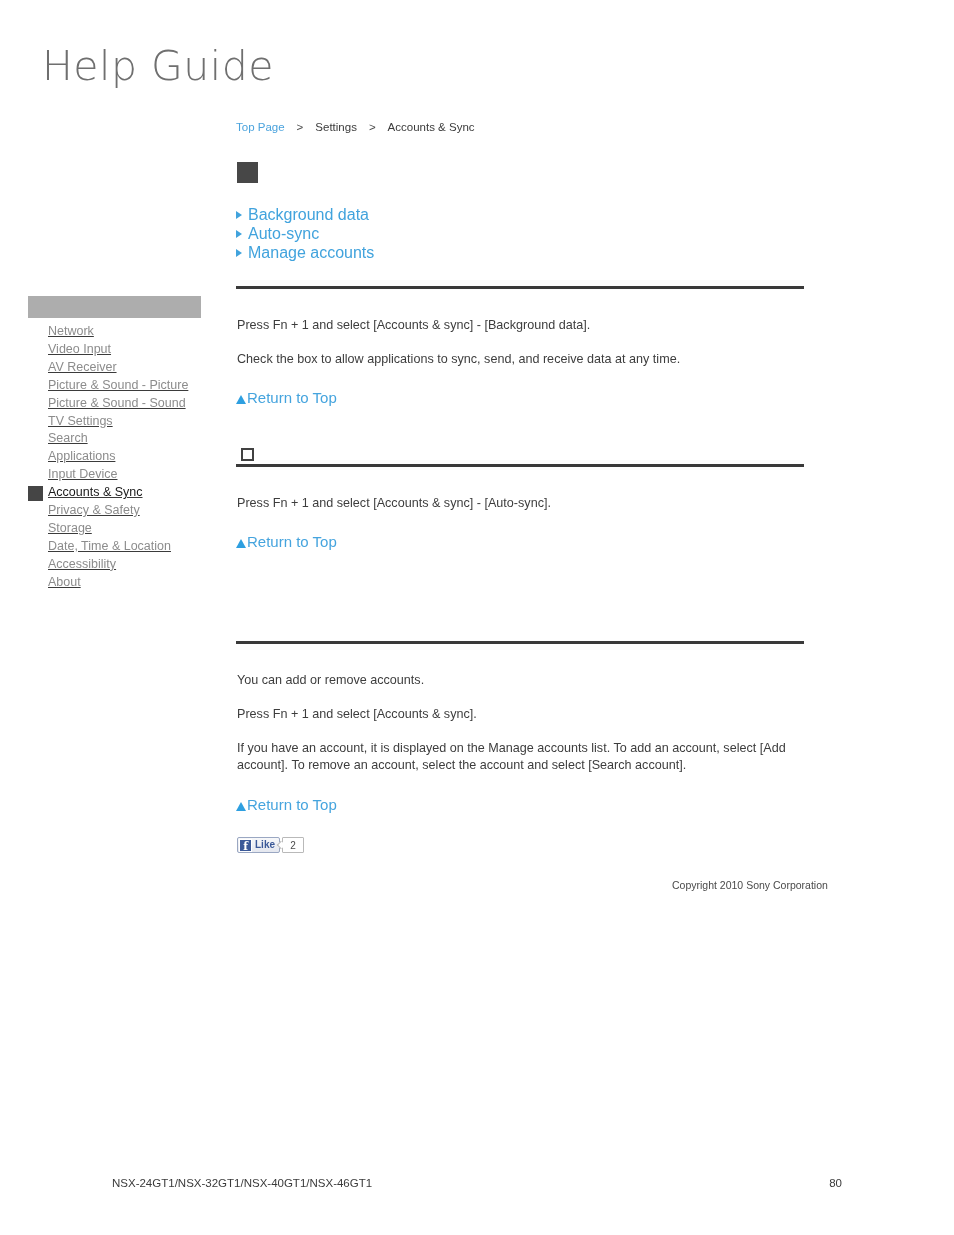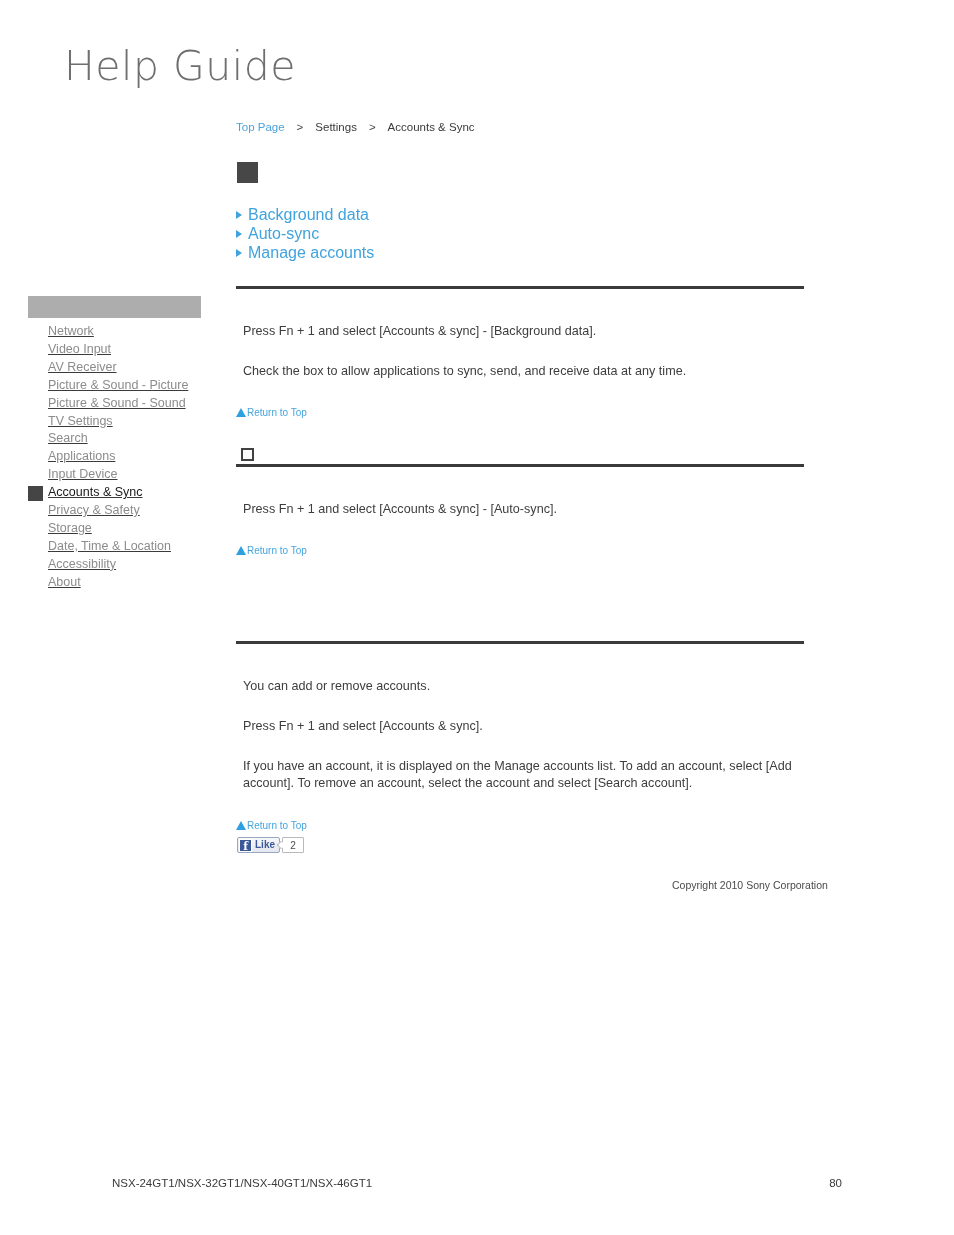--- a/index.html
+++ b/index.html
@@ -21,21 +21,20 @@
     position: absolute;
     left: 42px;
     top: 46px;
     font-family: "DejaVu Sans", sans-serif;
     font-size: 41px;
     font-weight: 300;
     letter-spacing: 0.5px;
     color: #6f6f6f;
     line-height: 1;
     white-space: nowrap;
-    margin-left: 22px;
   }
 
   
   #sidebar {
     position: absolute;
     left: 28px;
     top: 296px;
     width: 173px;
     text-decoration: underline;
   }
@@ -148,28 +147,28 @@
     height: 13px;
     background: #fdfdfd;
     border: 2px solid #414141;
     box-sizing: border-box;
   }
   .section-body { padding-top: 10px; }
   .para {
     font-size: 12.6px;
     line-height: 16px;
     color: #3d3d3d;
-    margin: 7px;
+    margin: 1px;
     padding-top: 17px;
   }
   .para.wrap { max-width: 552px; line-height: 17px; }
   .return-top {
     display: inline-block;
     margin-top: 21px;
-    font-size: 10px;
+    font-size: 15px;
     color: #45a4de;
     white-space: nowrap;
   }
   .tri-up {
     display: inline-block;
     width: 0; height: 0;
     border-bottom: 9px solid #2e9fe0;
     border-left: 5px solid transparent;
     border-right: 5px solid transparent;
     margin-right: 1px;

